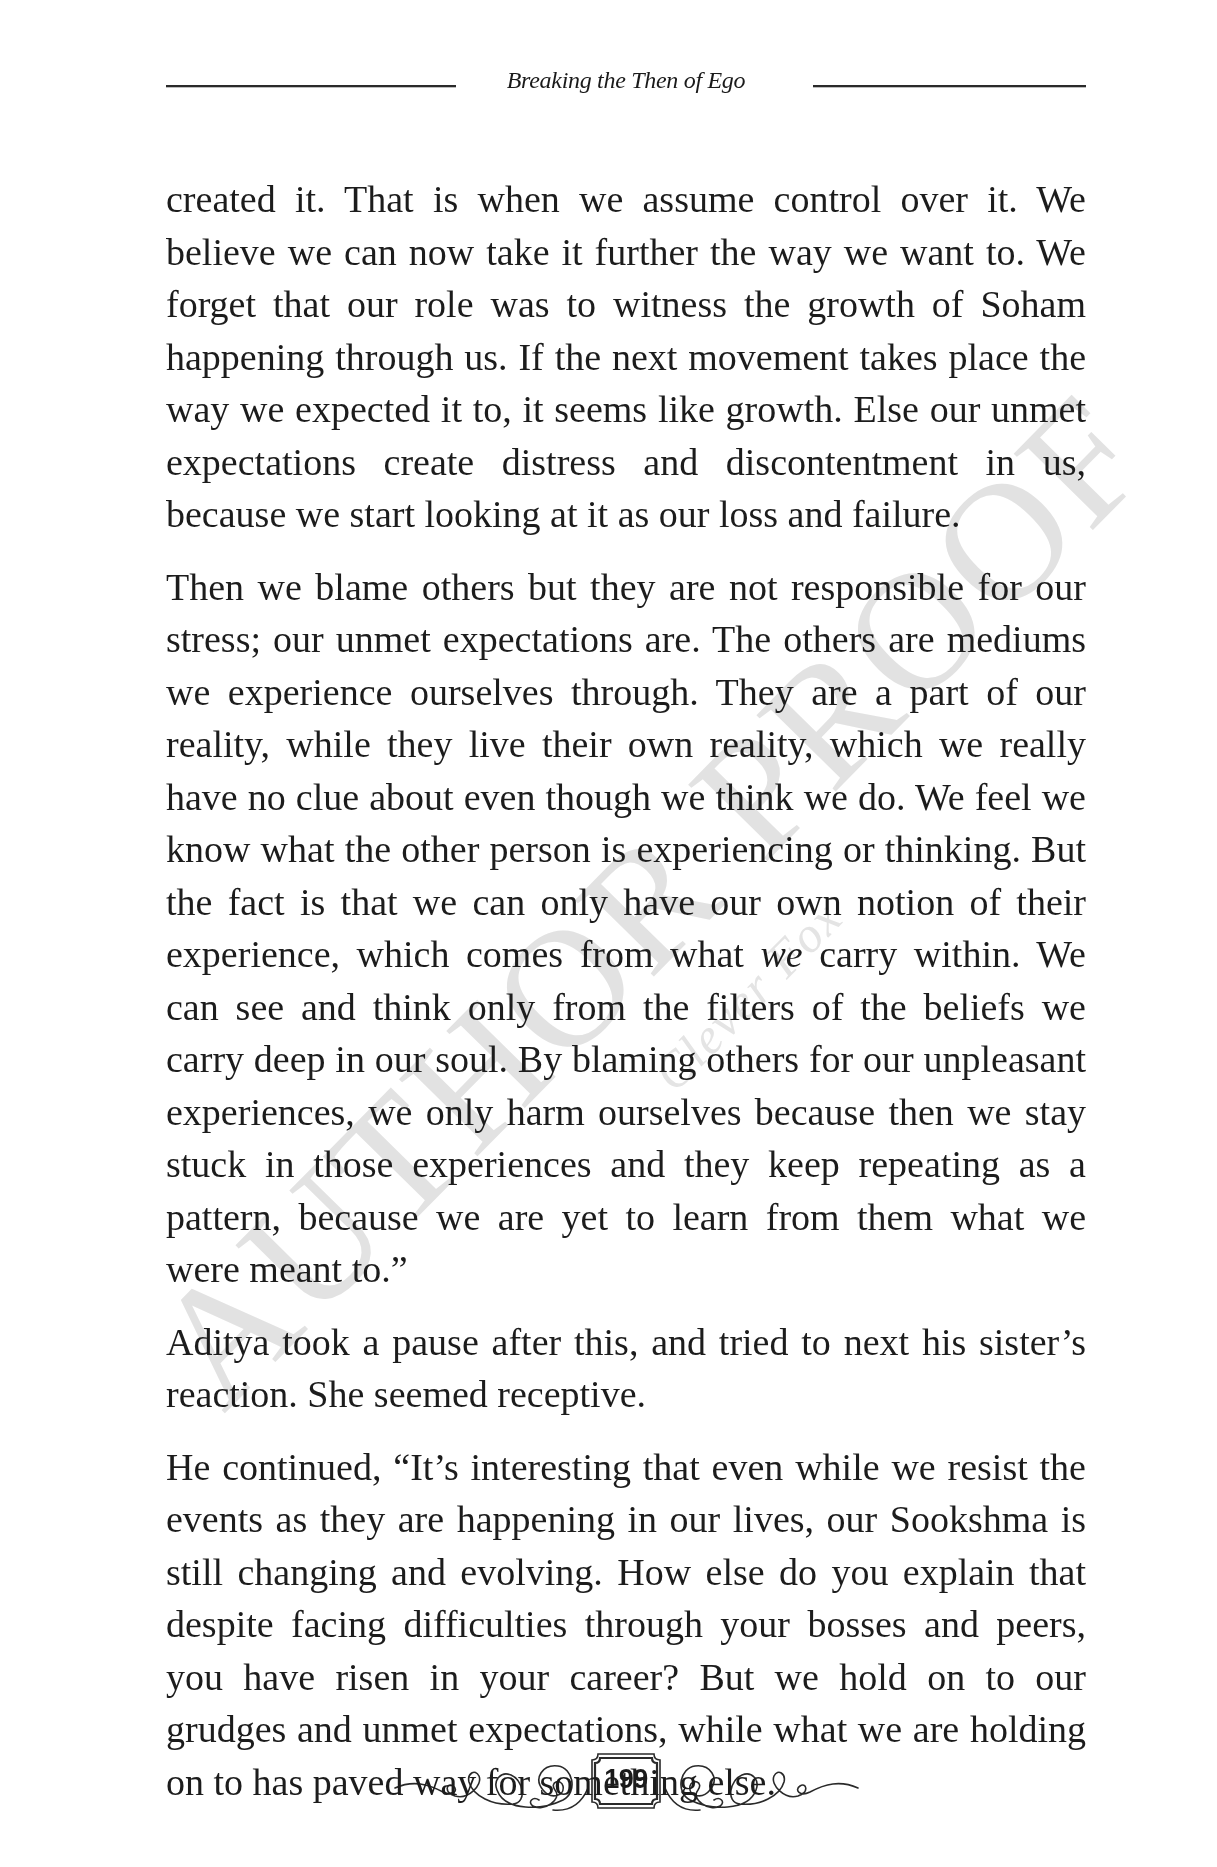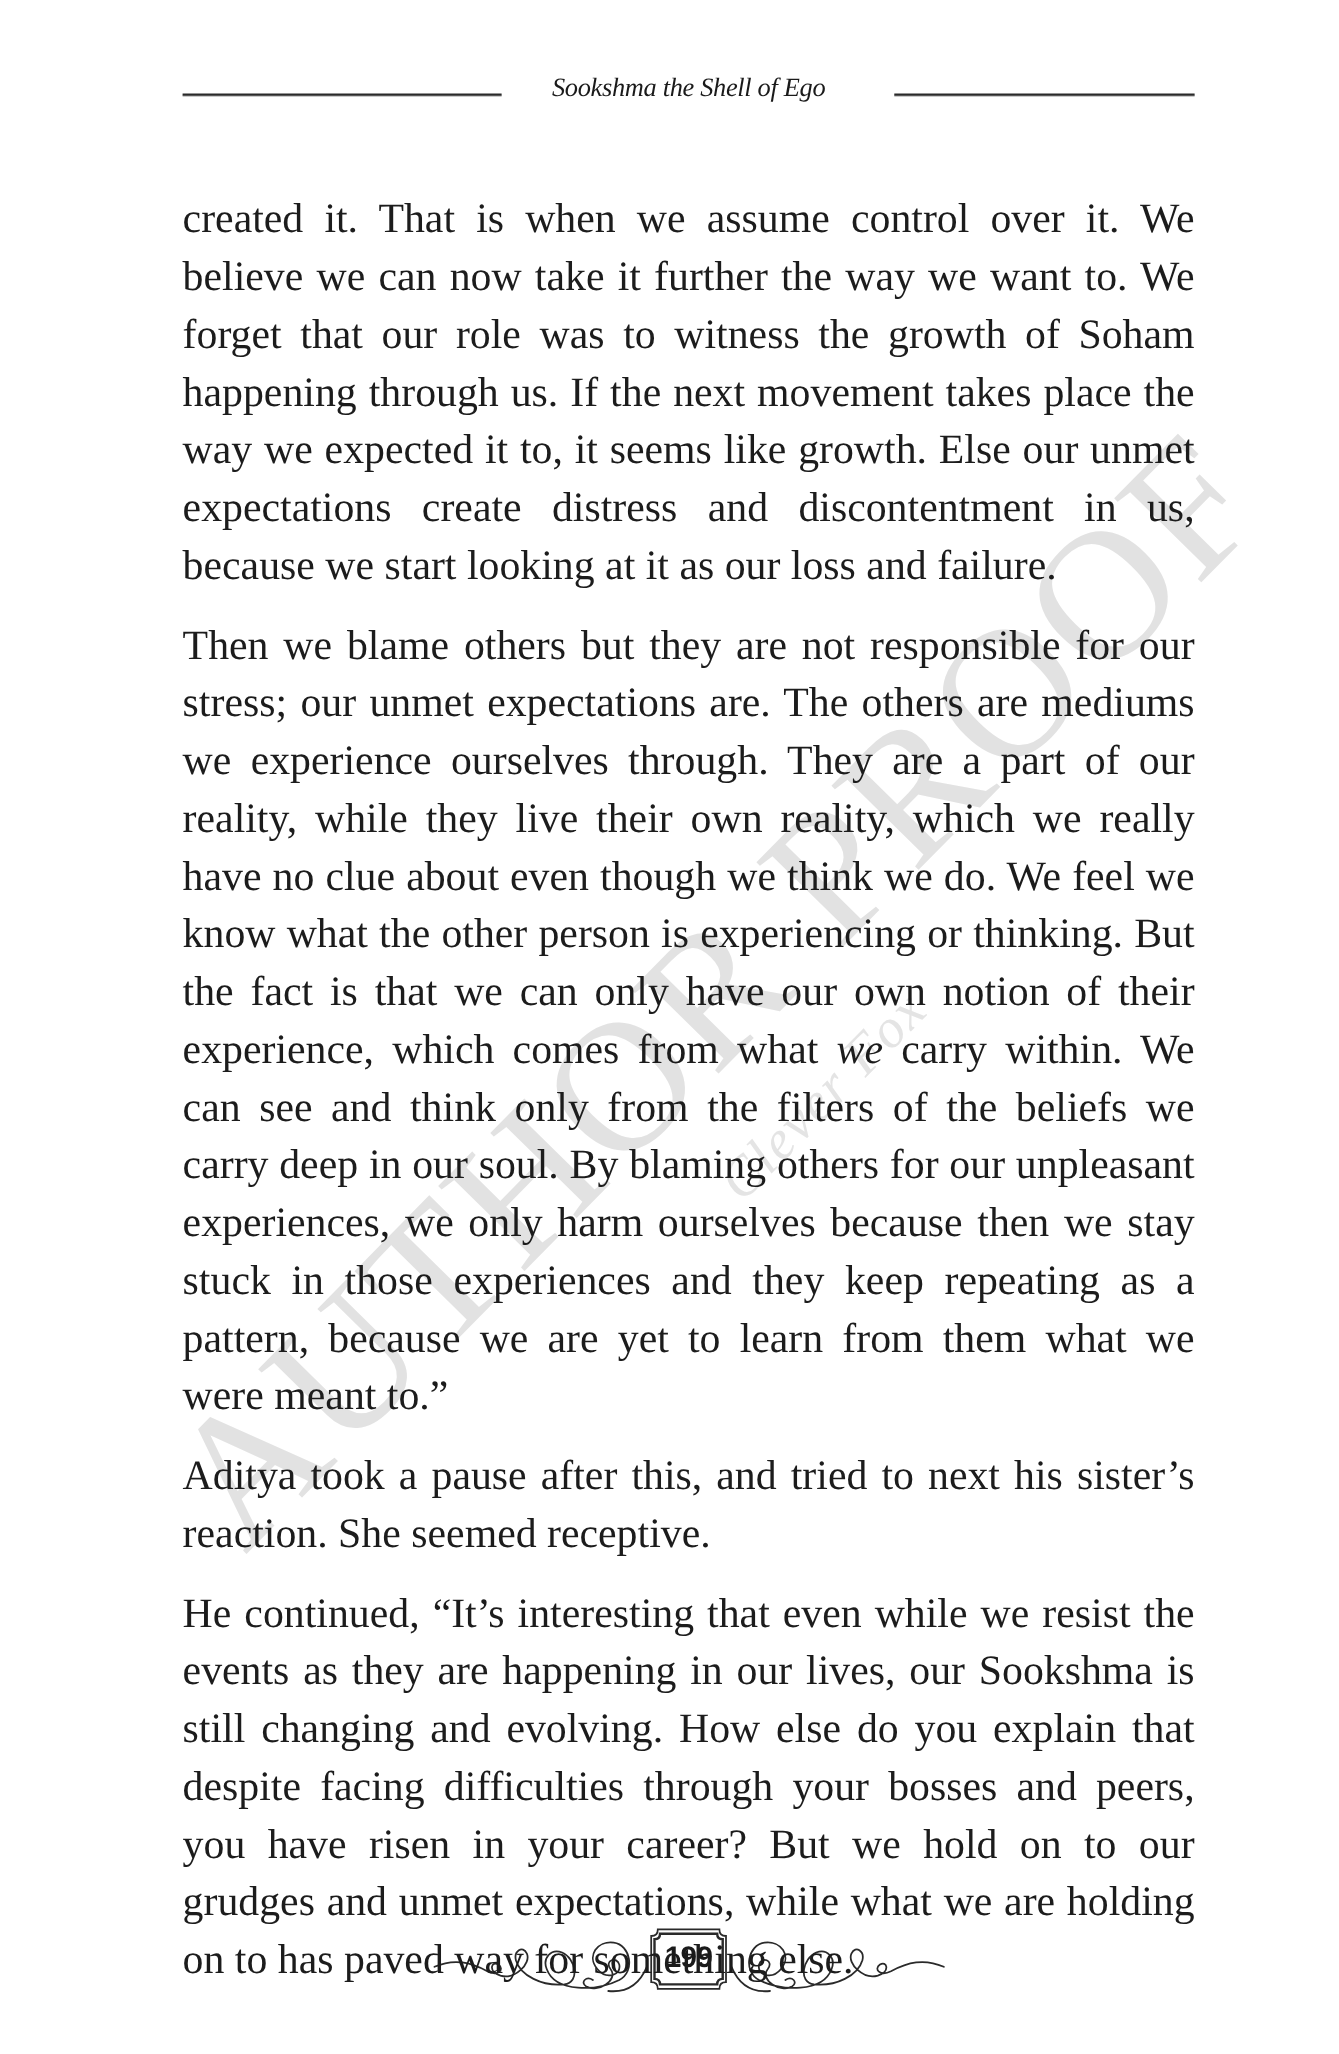--- a/index.html
+++ b/index.html
@@ -30,21 +30,21 @@
   .page-box { position: absolute; left: 199px; top: 12px; width: 68px; height: 58px; }
   .page-number { position: absolute; left: 0; right: 0; top: 12px; text-align: center;
                  font-family: "Liberation Sans", "DejaVu Sans", sans-serif; font-weight: bold;
                  font-size: 27px; color: #1a1a1a; letter-spacing: -0.5px; }
 </style>
 </head>
 <body>
 
 <div class="running-header">
   <div class="rule left"></div>
-  <div class="header-title">Sookshma the Shell of Ego</div>
+  <div class="header-title">Breaking the Then of Ego</div>
   <div class="rule right"></div>
 </div>
 
 <div class="watermark wm-main">AUTHOR PROOF</div>
 <div class="watermark wm-sub">Clever Fox</div>
 
 <div class="body-text">
   <p class="para">
     <span>created it. That is when we assume control over it. We believe we can now take it further the way we want to. We forget that our role was to witness the growth of Soham happening through us. If the next movement takes place the way we expected it to, it seems like growth. Else our unmet expectations create distress and discontentment in us, because we start looking at it as our loss and failure.</span>
   </p>

